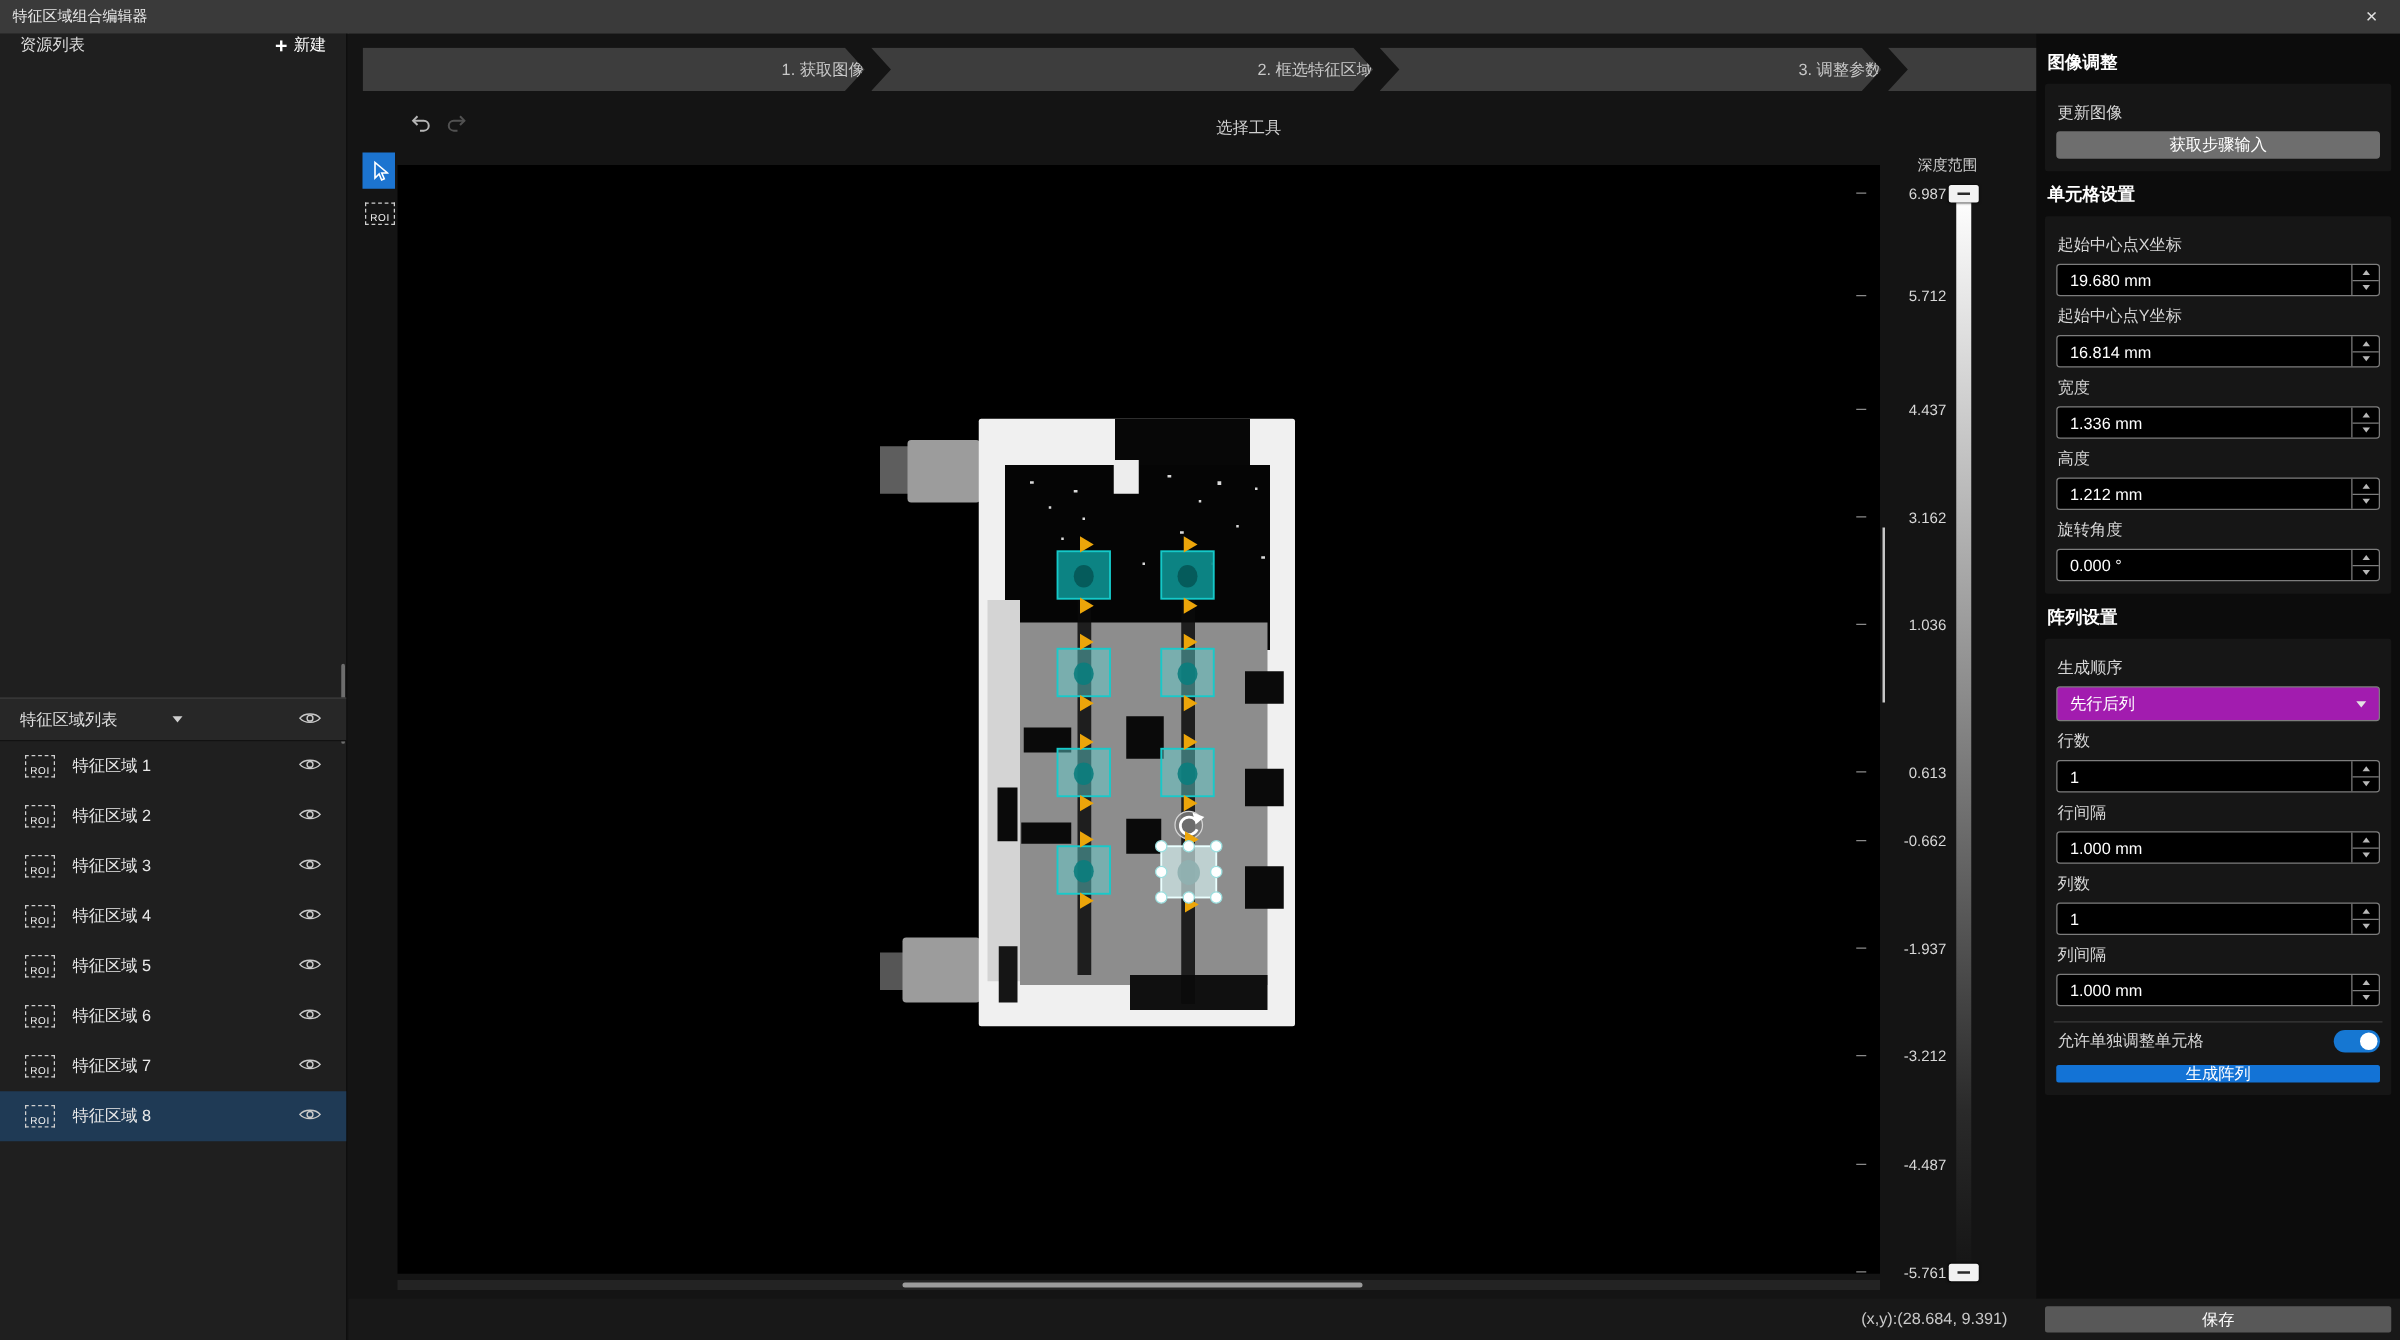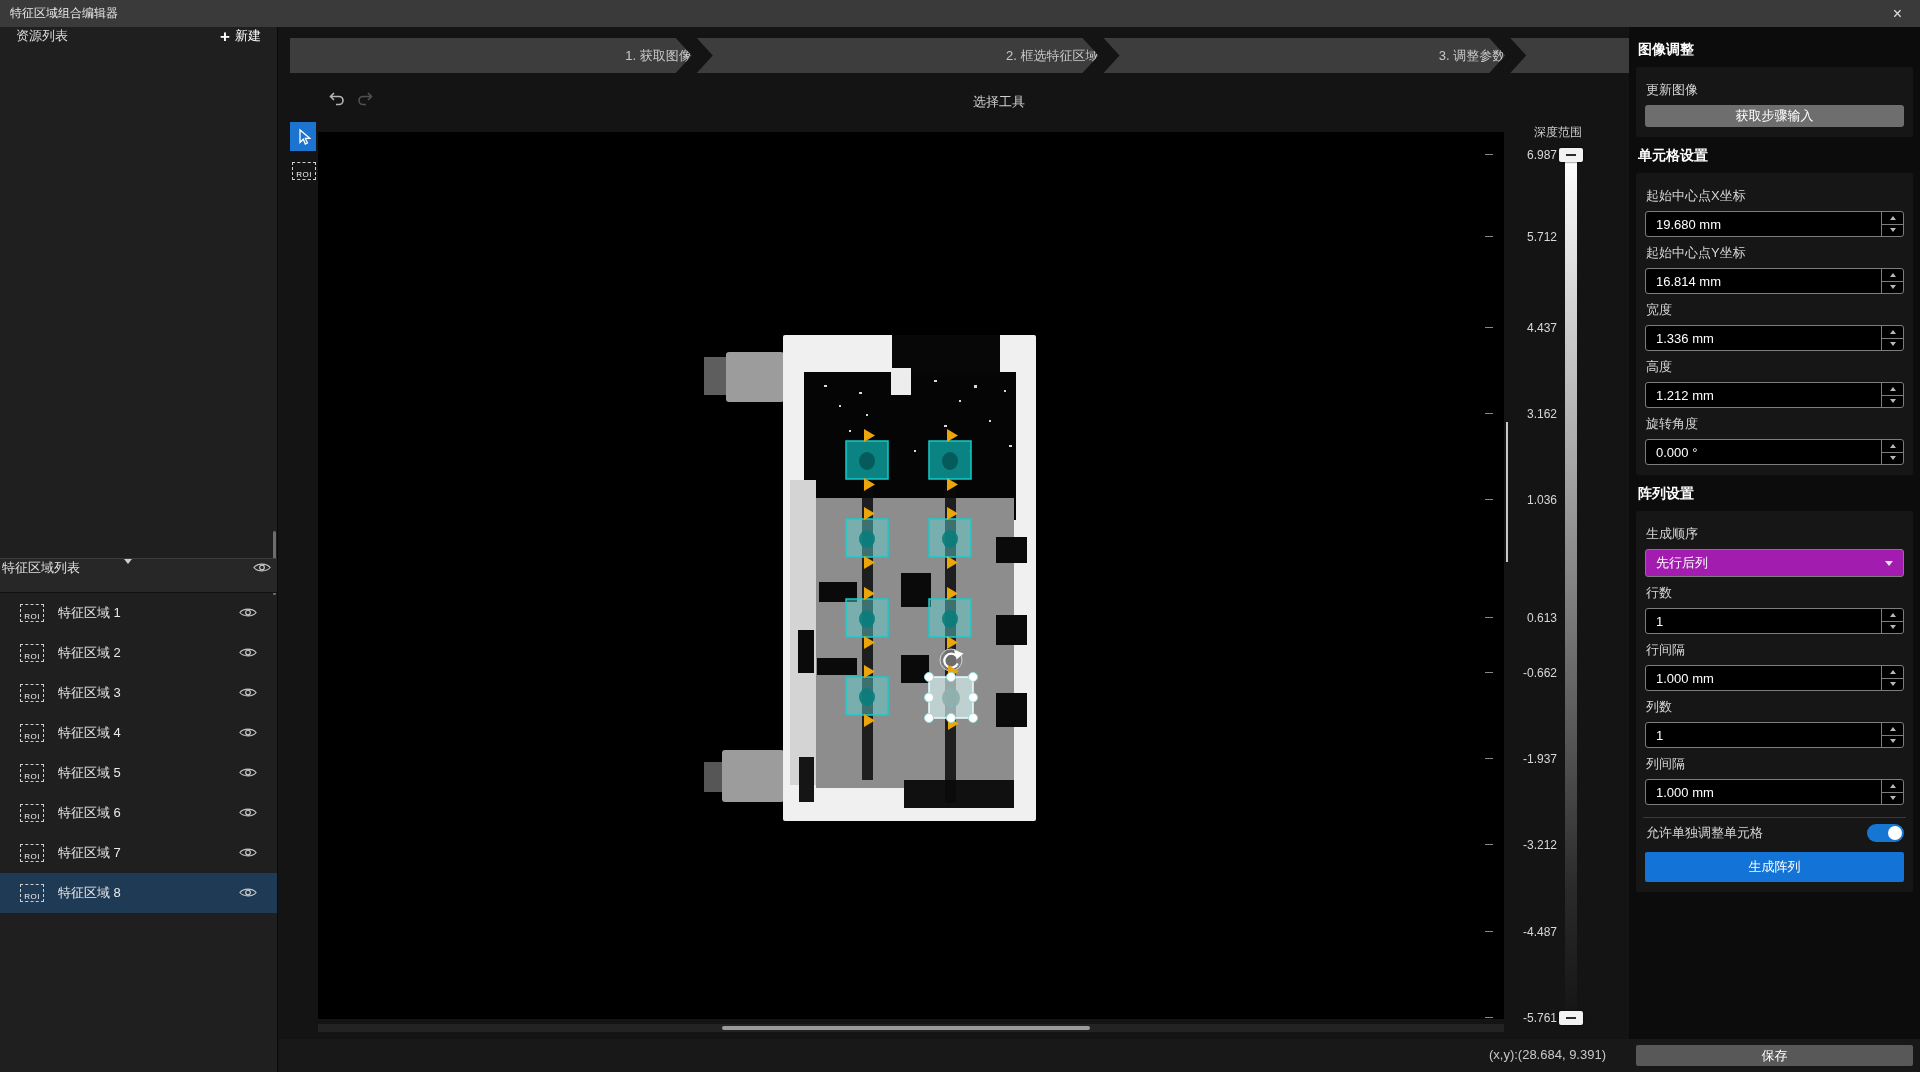--- a/index.html
+++ b/index.html
@@ -17,21 +17,21 @@
   .res-header{height:48px;display:flex;align-items:flex-start;padding:0 16px;}
   .res-header .res-title{font-size:13px;color:#dcdcdc;}
   .new-btn{margin-left:auto;display:flex;align-items:center;gap:5px;color:#fff;font-size:13px;cursor:pointer;}
   .new-btn .plus{font-size:17px;font-weight:bold;line-height:1;}
   .res-item{margin:0 6px;height:48px;border:1px solid #2e7bd2;background:#15232f;border-radius:2px;
             display:flex;align-items:center;padding-left:12px;font-size:13px;color:#fff;}
   .sb-scroll{position:absolute;right:1px;top:504px;width:3px;height:64px;background:#8f8f8f;border-radius:2px;opacity:.7;}
 
   .region-section{position:absolute;top:531px;left:0;right:0;}
   .rl-header{height:33px;background:#272727;border-top:1px solid #3c3c3c;border-bottom:1px solid #121212;
-             display:flex;padding:0 2px;gap:36px;}
+             display:flex;align-items:center;padding:0 16px;gap:36px;}
   .rl-header .rl-title{font-size:13px;color:#e0e0e0;}
   .caret-down{width:0;height:0;border-left:4.5px solid transparent;border-right:4.5px solid transparent;
               border-top:5px solid #cfcfcf;margin-left:8px;}
   .rl-header .eye{margin-left:auto;margin-right:4px;}
   .region-item{height:40px;display:flex;align-items:center;padding-left:20px;cursor:pointer;}
   .region-item.selected{background:#1f3a55;}
   .region-item .lbl{margin-left:14px;font-size:13px;color:#eaeaea;}
   .region-item .eye{margin-left:auto;margin-right:20px;}
   .roi-ic{position:relative;width:24px;height:18px;border:1px dashed #d0d0d0;box-sizing:border-box;
           display:flex;align-items:flex-end;justify-content:center;}
@@ -85,21 +85,21 @@
   .spin .sb:first-child{border-bottom:1px solid #7d7d7d;}
   .arr-up{width:0;height:0;border-left:3.5px solid transparent;border-right:3.5px solid transparent;border-bottom:4.5px solid #b8b8b8;}
   .arr-dn{width:0;height:0;border-left:3.5px solid transparent;border-right:3.5px solid transparent;border-top:4.5px solid #b8b8b8;}
   .dropdown{height:26px;background:#a21caf;border:1px solid #7d7d7d;border-radius:3px;display:flex;align-items:center;
             padding:0 10px;cursor:pointer;}
   .dropdown .val{flex:1;font-size:13px;color:#fff;}
   .dd-caret{width:0;height:0;border-left:4.5px solid transparent;border-right:4.5px solid transparent;border-top:5.5px solid #e3e3e3;}
   .p-divider{height:1px;background:#3a3a3a;margin:12px -2px 6px;}
   .toggle{width:37px;height:18px;border-radius:9px;background:#1677d2;position:relative;cursor:pointer;}
   .toggle .knob{position:absolute;right:2px;top:2px;width:14px;height:14px;border-radius:50%;background:#fff;}
-  .btn-blue{height:30px;background:#1373d6;border-radius:2px;color:#fff;font-size:13px;
+  .btn-blue{height:14px;background:#1373d6;border-radius:2px;color:#fff;font-size:13px;
             display:flex;align-items:center;justify-content:center;cursor:pointer;margin-top:10px;}
 
   
   .bottombar{position:absolute;left:279px;right:0;bottom:0;height:33px;background:#181818;}
   .coords{position:absolute;right:314px;top:8px;font-size:13px;color:#c9c9c9;}
   .save-btn{position:absolute;left:1357px;top:6px;width:277px;height:21px;background:#585858;border-radius:2px;
             color:#fff;font-size:13px;display:flex;align-items:center;justify-content:center;cursor:pointer;}
 </style>
 </head>
 <body>

